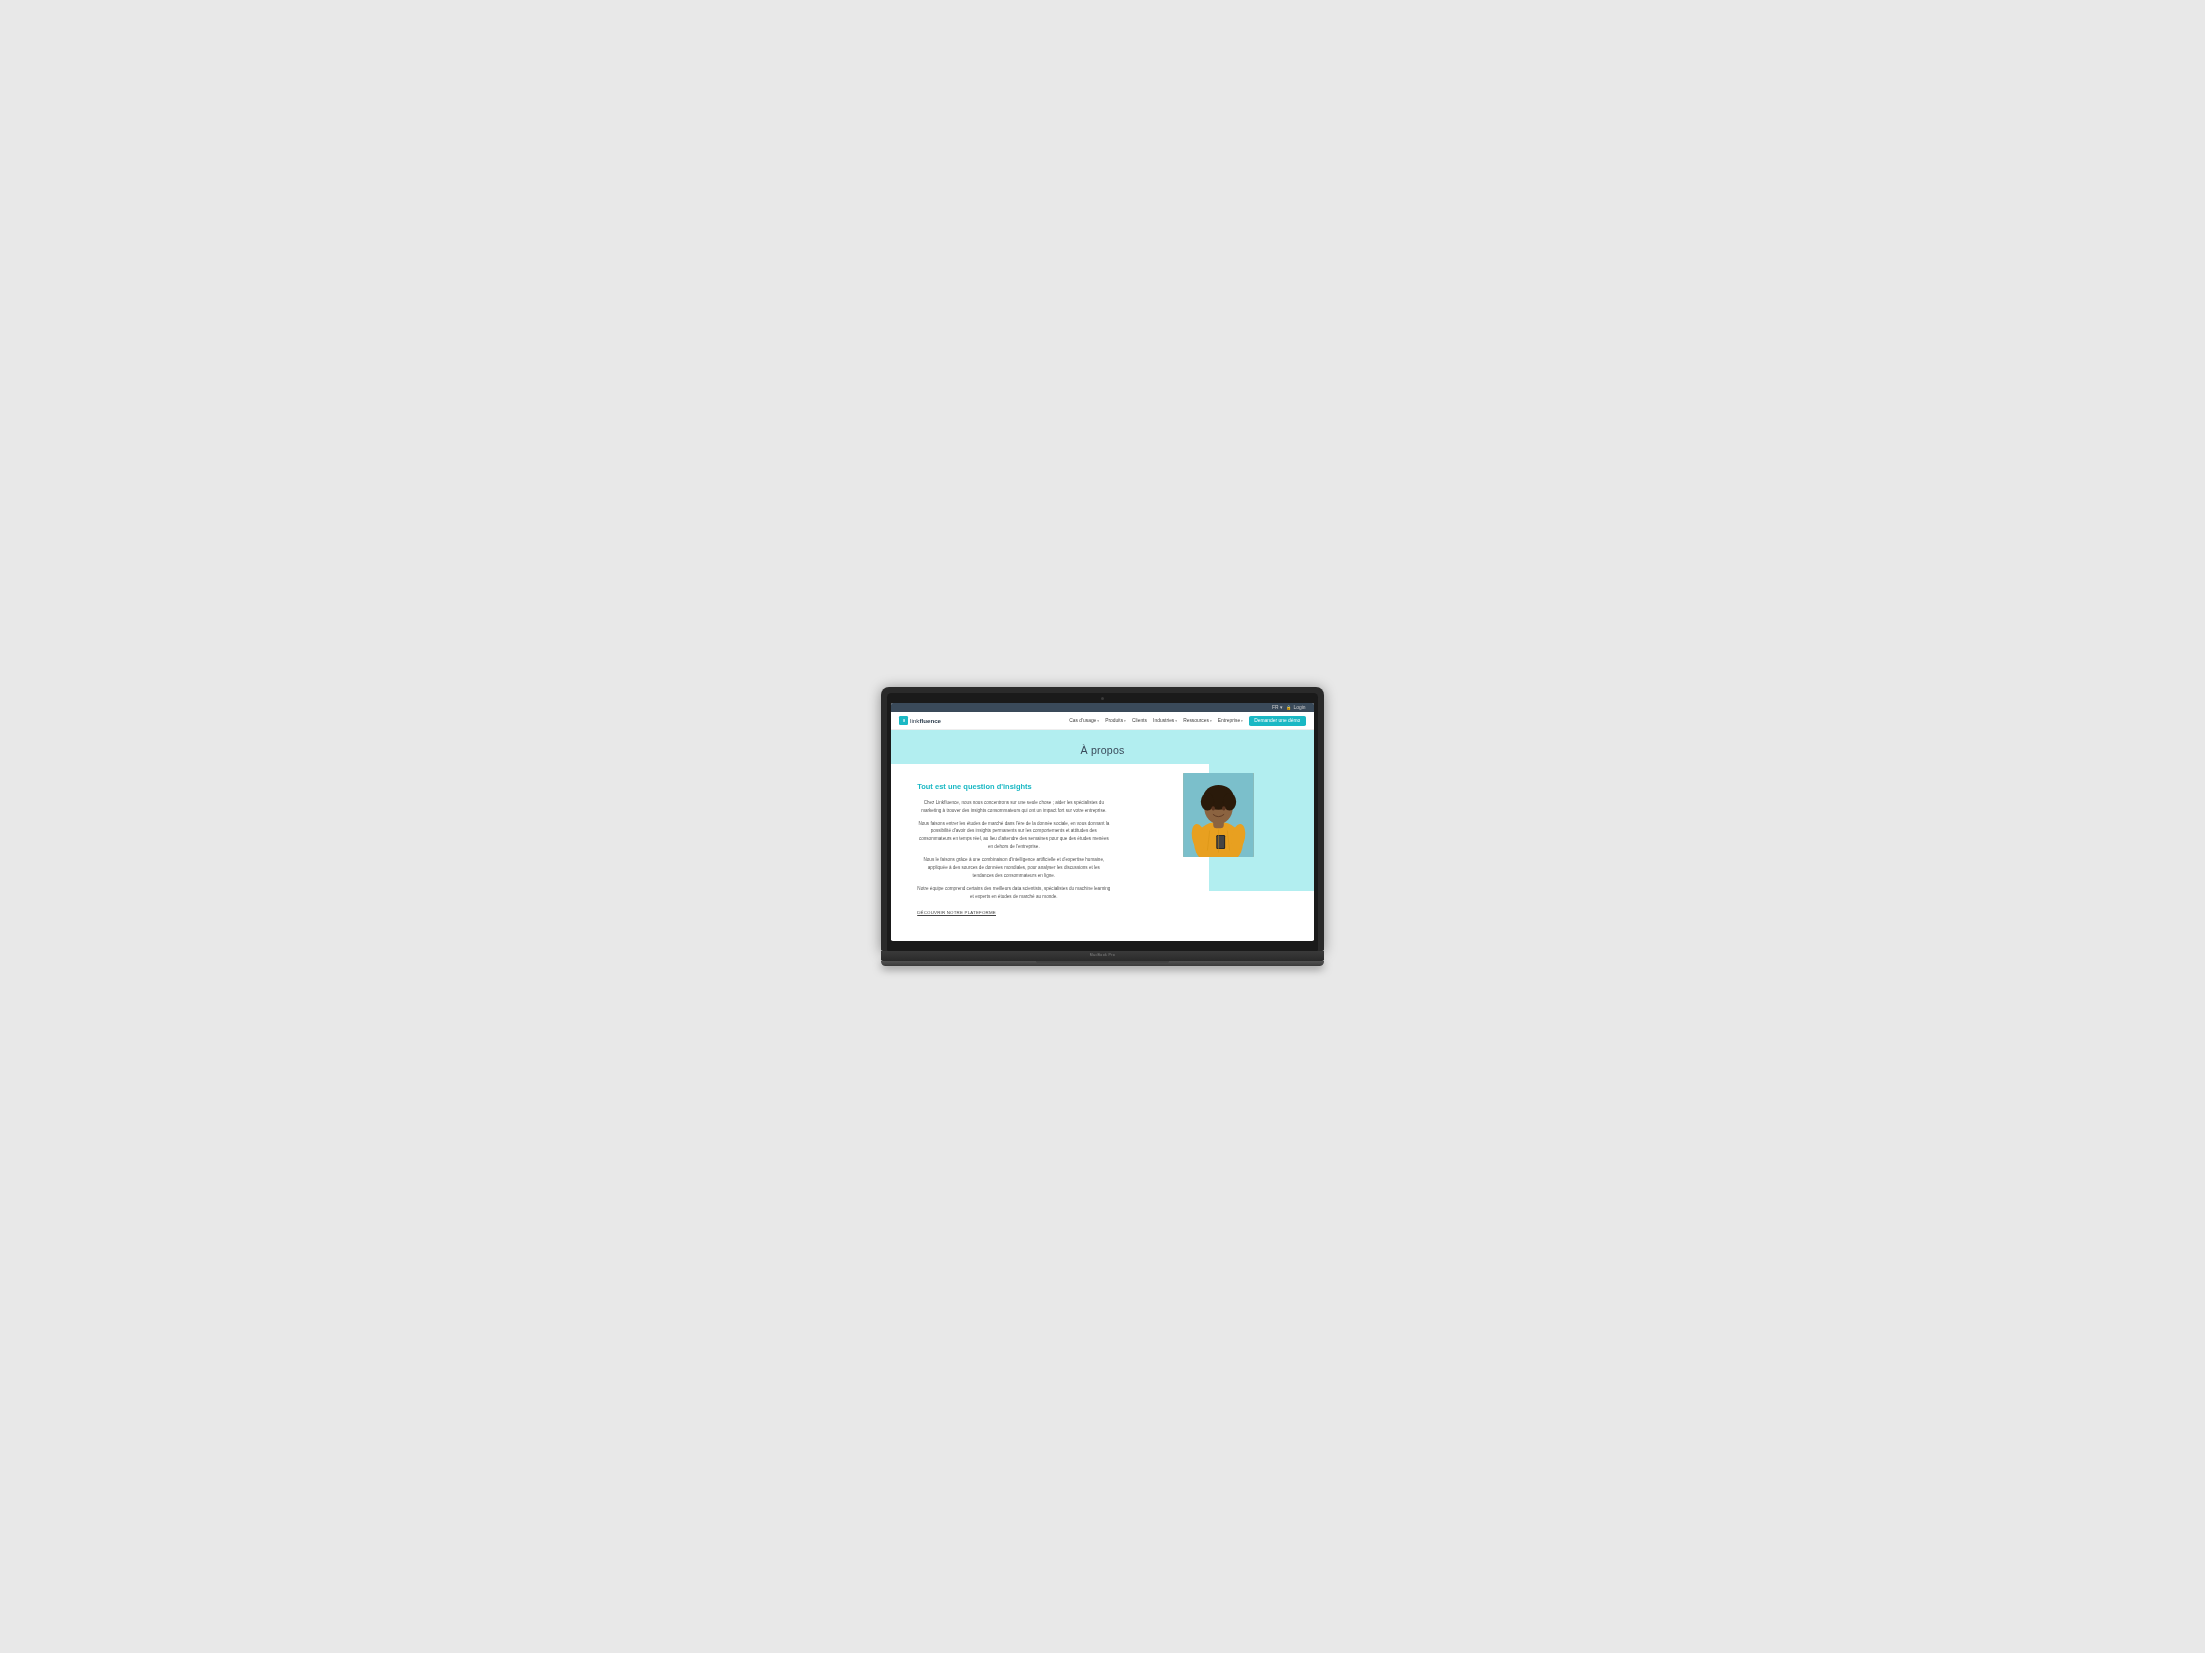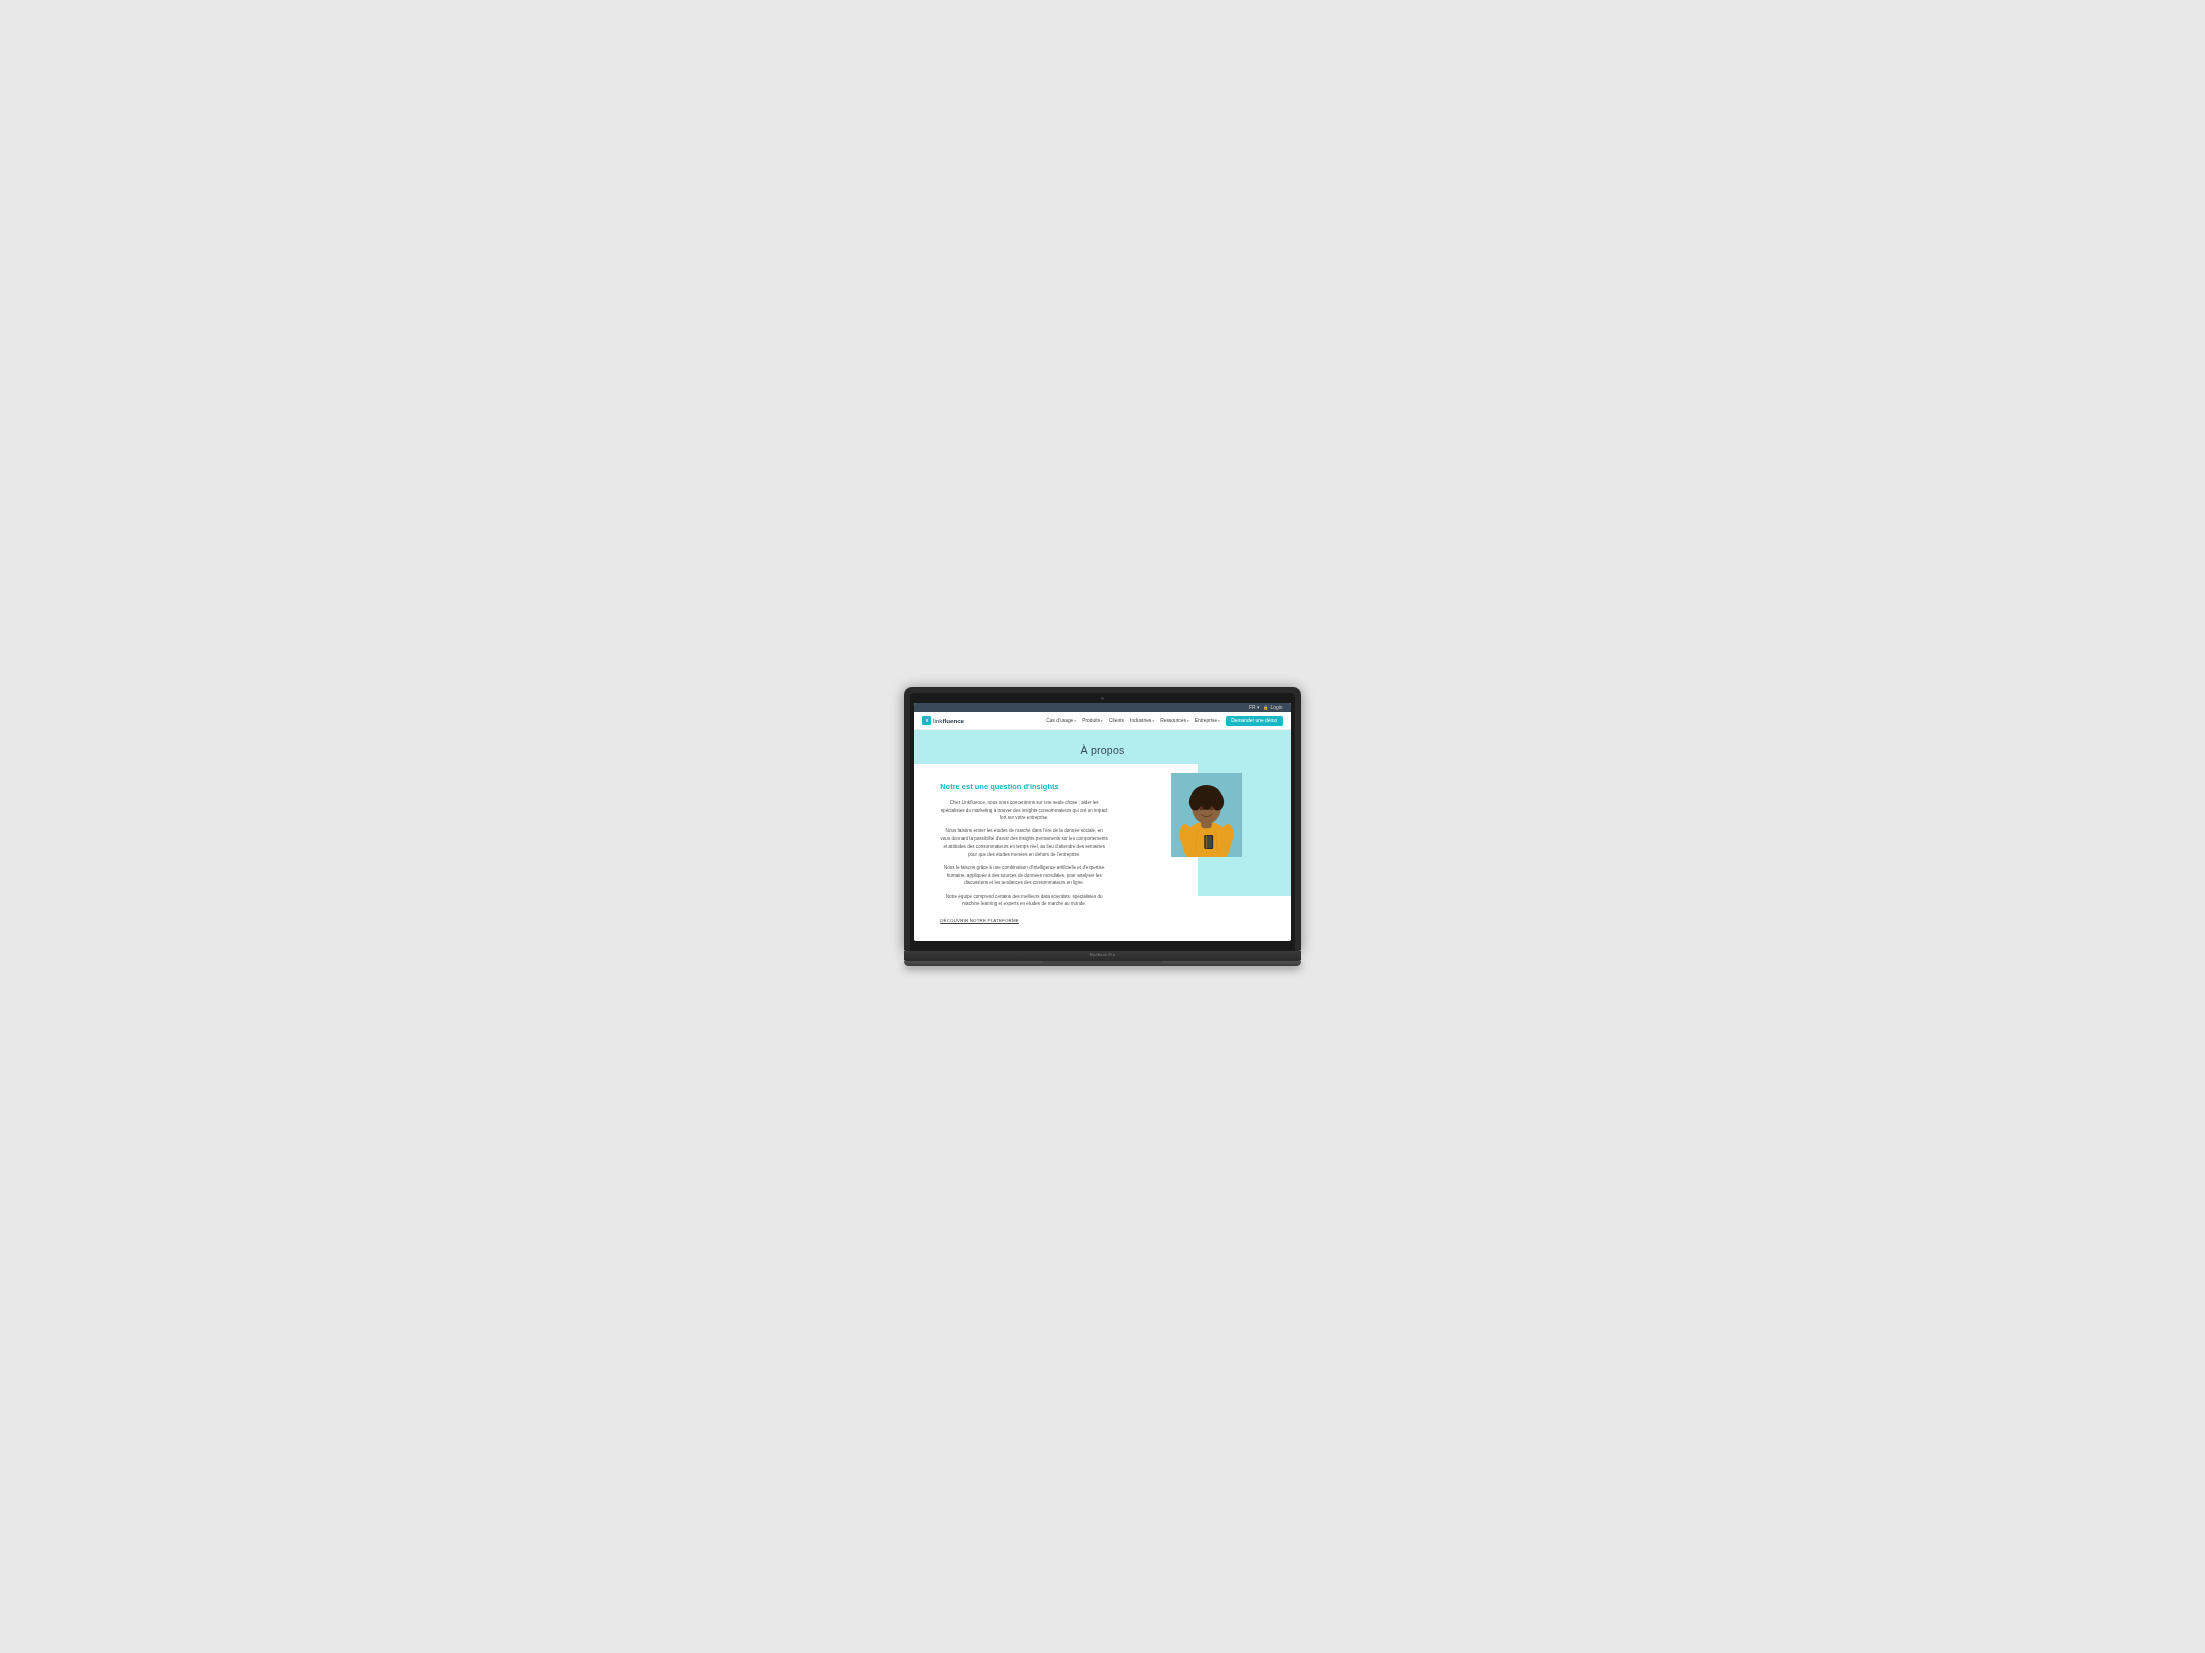--- a/index.html
+++ b/index.html
@@ -7,21 +7,21 @@
       background: #e8e8e8;
       display: flex;
       justify-content: center;
       align-items: center;
       min-height: 100vh;
       font-family: -apple-system, BlinkMacSystemFont, 'Segoe UI', Arial, sans-serif;
     }
 
     
     .macbook-outer {
-      width: 397px;
+      width: 443px;
       position: relative;
     }
     .macbook-lid {
       background: #2a2a2a;
       border-radius: 8px 8px 1.8px 1.8px;
       padding: 6.2px 6.2px 0 6.2px;
       position: relative;
       box-shadow: 0 1.8px 13.2px rgba(0,0,0,0.4);
     }
     .macbook-screen-bezel {
@@ -307,21 +307,21 @@
             <h1 class="hero-title">À propos</h1>
           </div>
 
           <div style="position:relative; overflow:hidden;">
 
             <div style="position:absolute; left:0; top:0; width:12.3px; height:100%; background:#b2eef0; z-index:1;"></div>
 
             <div class="main-content" style="position:relative; z-index:2;">
 
               <div class="content-left">
-                <h2 class="content-title">Notre est une question d'insights</h2>
+                <h2 class="content-title">Tout est une question d'insights</h2>
 
                 <p class="content-body">Chez Linkfluence, nous nous concentrons sur une seule chose ; aider les spécialistes du marketing à trouver des insights consommateurs qui ont un impact fort sur votre entreprise.</p>
                 <p class="content-body">Nous faisons entrer les études de marché dans l'ère de la donnée sociale, en vous donnant la possibilité d'avoir des insights permanents sur les comportements et attitudes des consommateurs en temps réel, au lieu d'attendre des semaines pour que des études menées en dehors de l'entreprise.</p>
                 <p class="content-body">Nous le faisons grâce à une combinaison d'intelligence artificielle et d'expertise humaine, appliquée à des sources de données mondiales, pour analyser les discussions et les tendances des consommateurs en ligne.</p>
                 <p class="content-body">Notre équipe comprend certains des meilleurs data scientists, spécialistes du machine learning et experts en études de marché au monde.</p>
 
                 <a class="discover-link">DÉCOUVRIR NOTRE PLATEFORME</a>
               </div>
 
               <div class="content-right">

